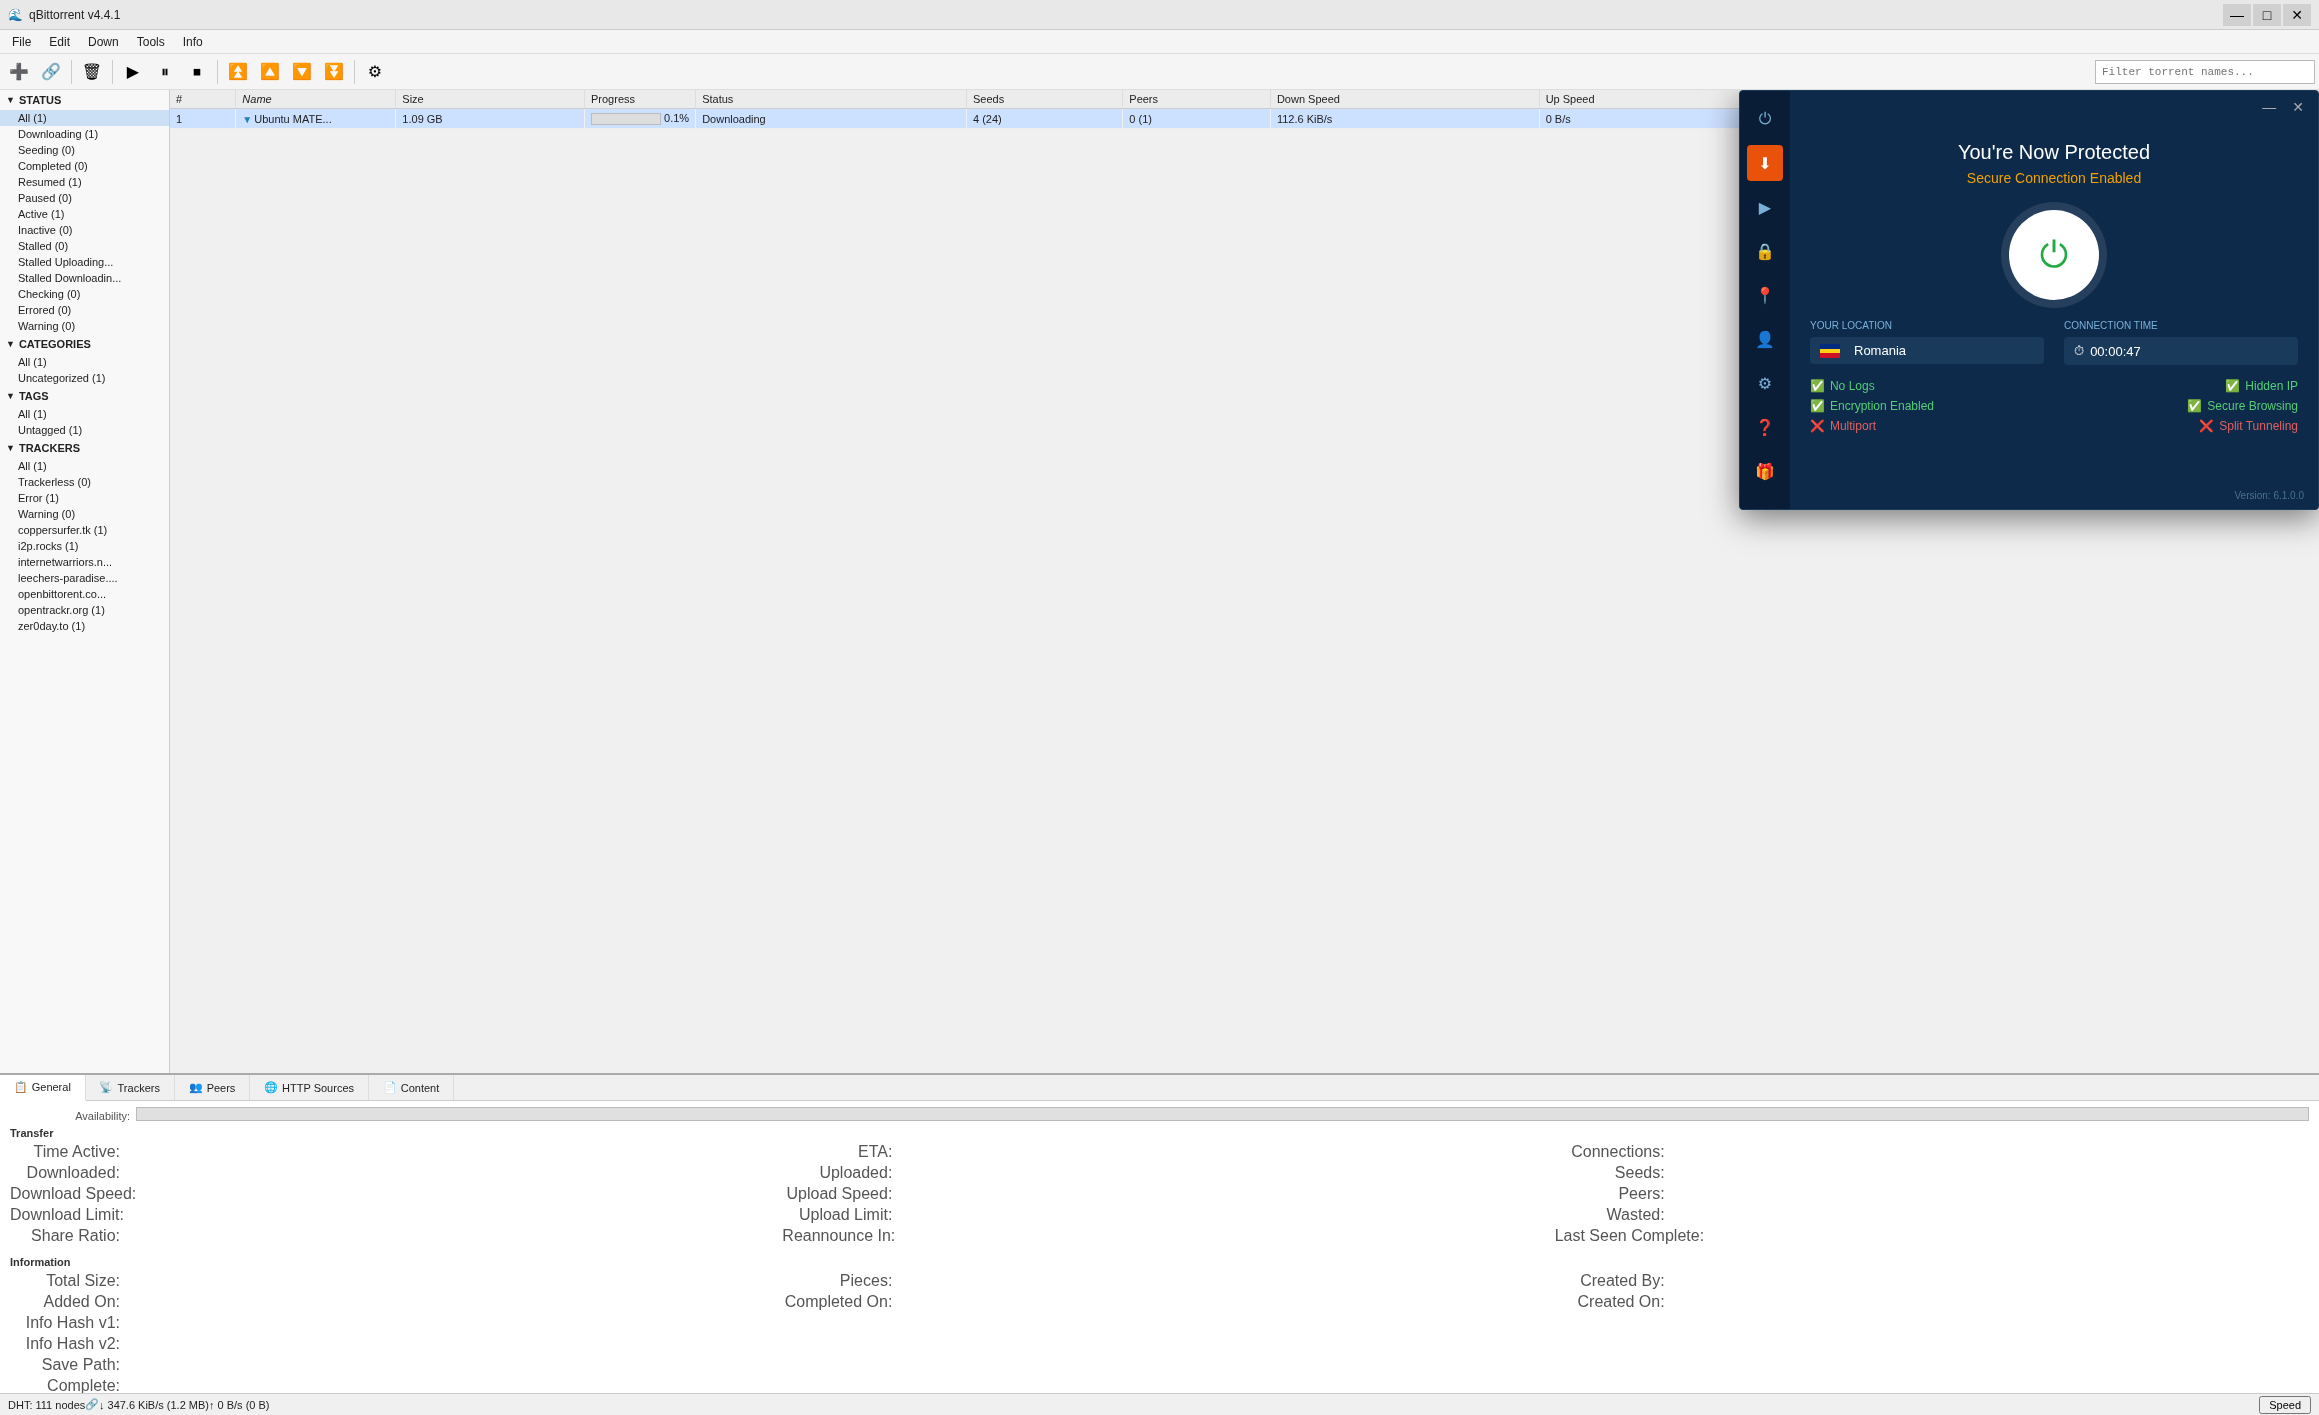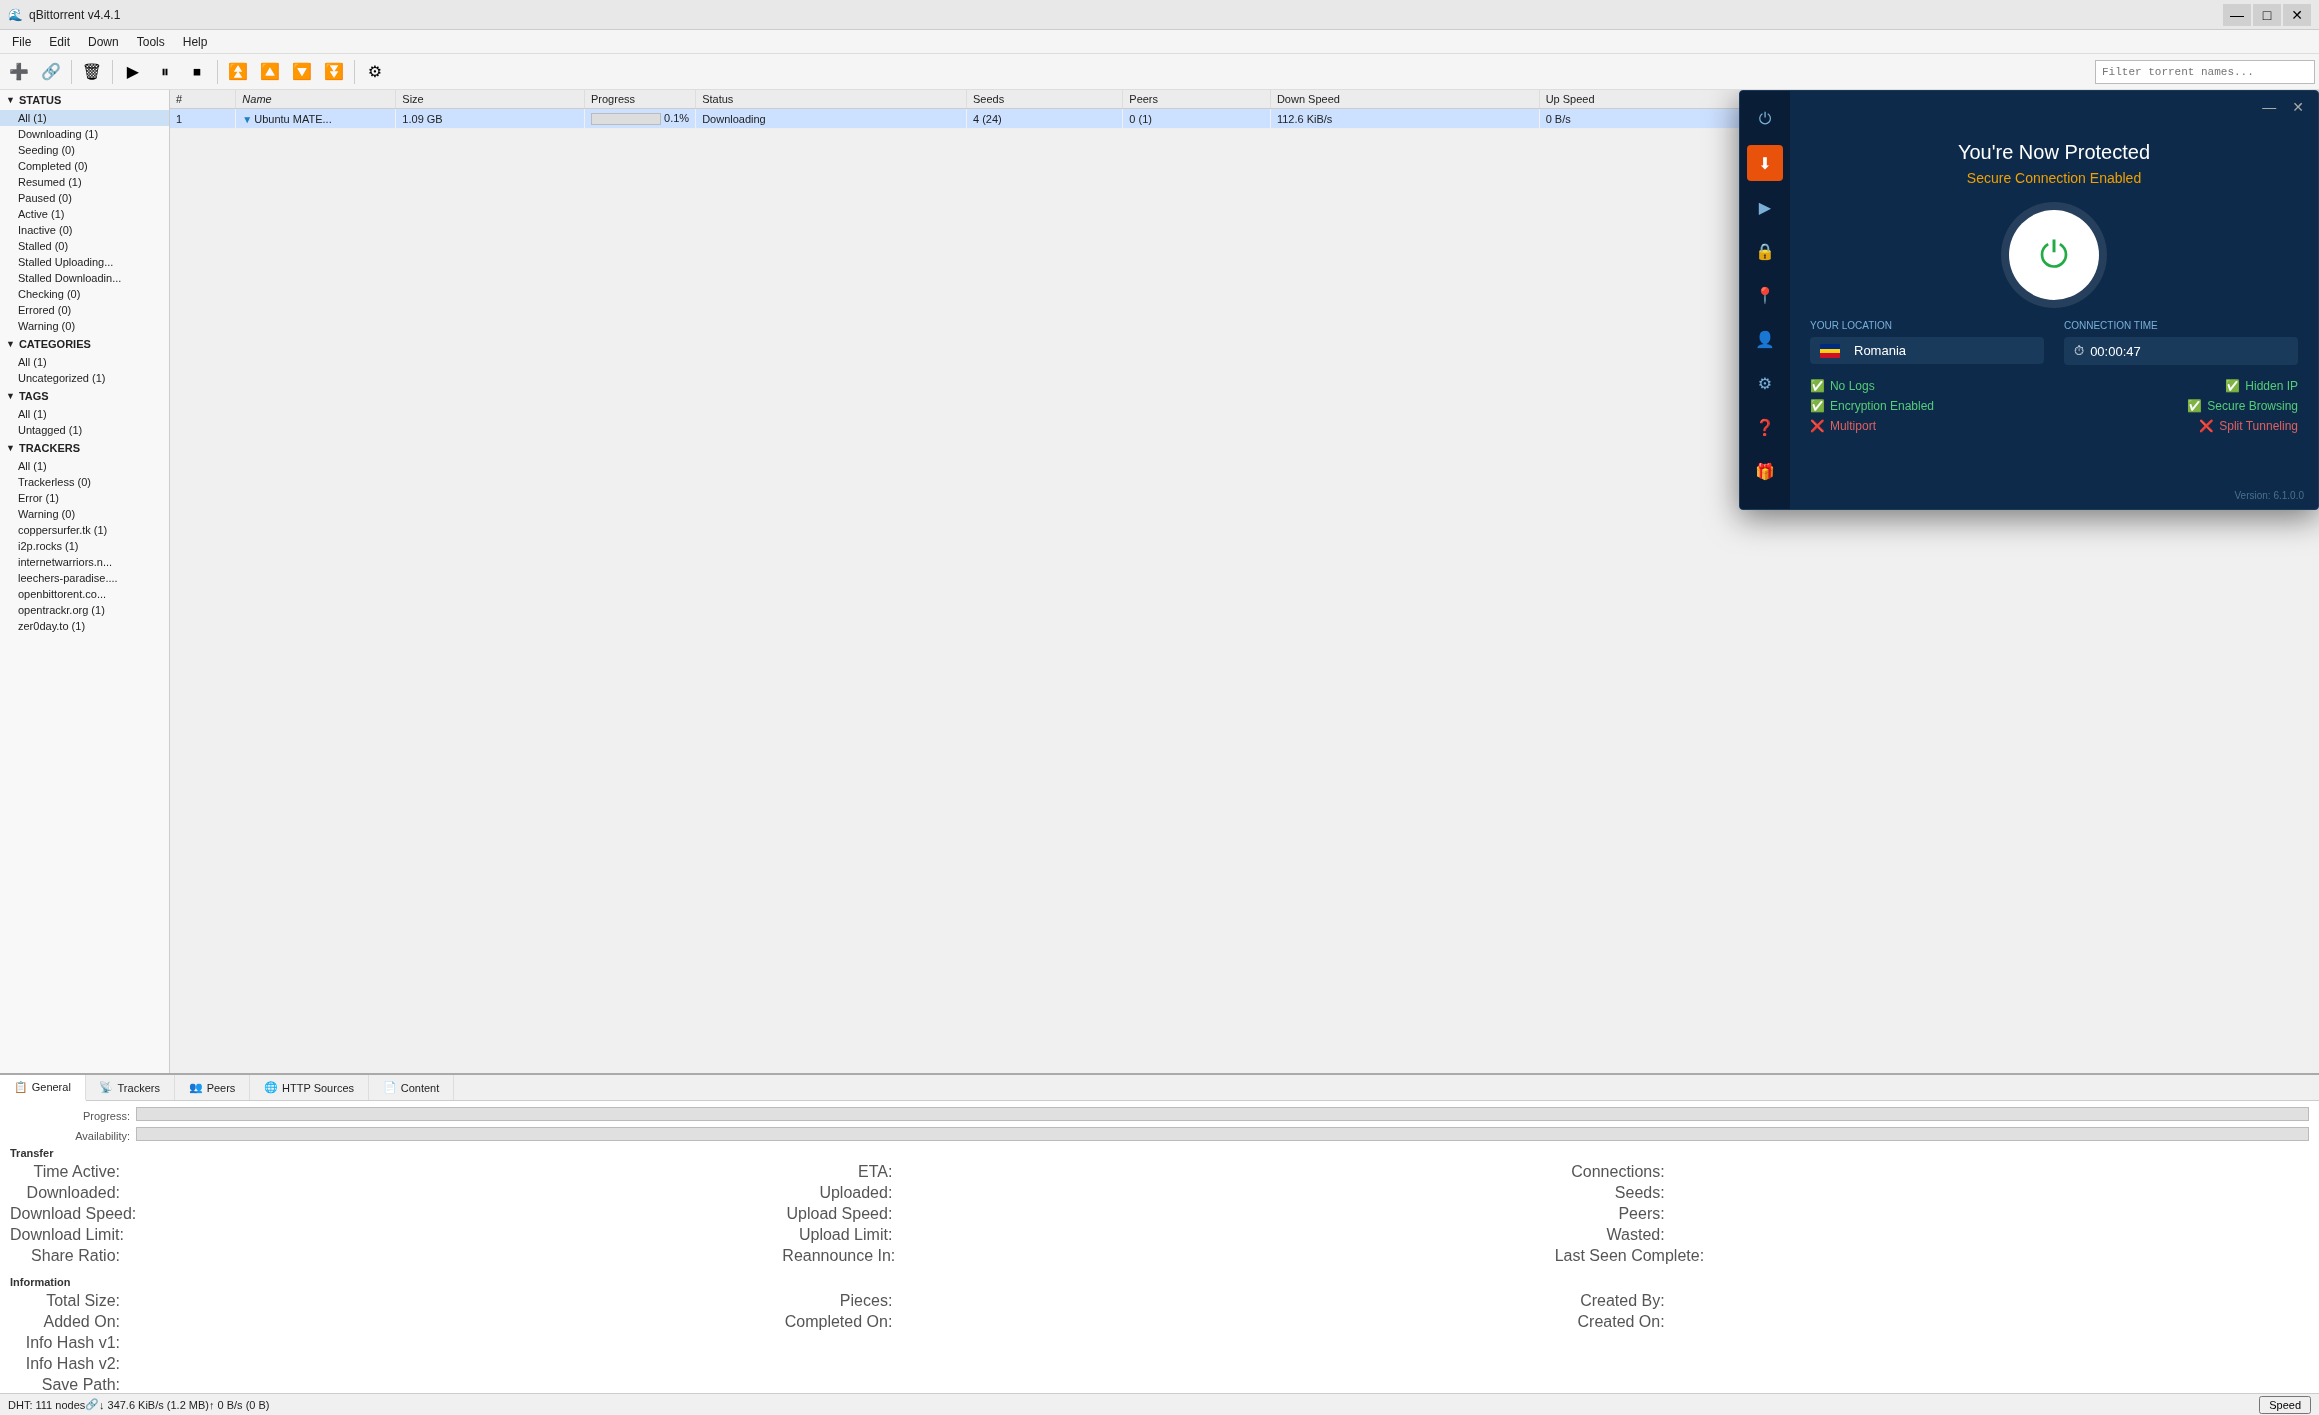--- a/index.html
+++ b/index.html
@@ -416,21 +416,21 @@
     <button class="title-btn">□</button>
     <button class="title-btn close">✕</button>
   </div>
 </div>
 
 <div class="menu-bar">
   <span class="menu-item">File</span>
   <span class="menu-item">Edit</span>
   <span class="menu-item">Down</span>
   <span class="menu-item">Tools</span>
-  <span class="menu-item">Help</span>
+  <span class="menu-item">Info</span>
 </div>
 
 <div class="toolbar">
   <button class="tb-btn" title="Add Torrent">➕</button>
   <button class="tb-btn" title="Add Magnet">🔗</button>
   <div class="tb-sep"></div>
   <button class="tb-btn" title="Remove">🗑</button>
   <div class="tb-sep"></div>
   <button class="tb-btn" title="Resume">▶</button>
   <button class="tb-btn" title="Pause">⏸</button>
@@ -703,24 +703,20 @@
       </div>
       <div class="bottom-tab">
         <span>📄</span>
         <span>Content</span>
       </div>
     </div>
 
     <div class="bottom-content">
 
       <div class="info-row">
-        <span class="info-label">Progress:</span>
-        <div class="progress-full"></div>
-      </div>
-      <div class="info-row">
         <span class="info-label">Availability:</span>
         <div class="progress-full"></div>
       </div>
 
       <div class="section-title">Transfer</div>
       <div class="transfer-grid">
 
         <div>
           <div class="transfer-row">
             <span class="transfer-label">Time Active:</span>

